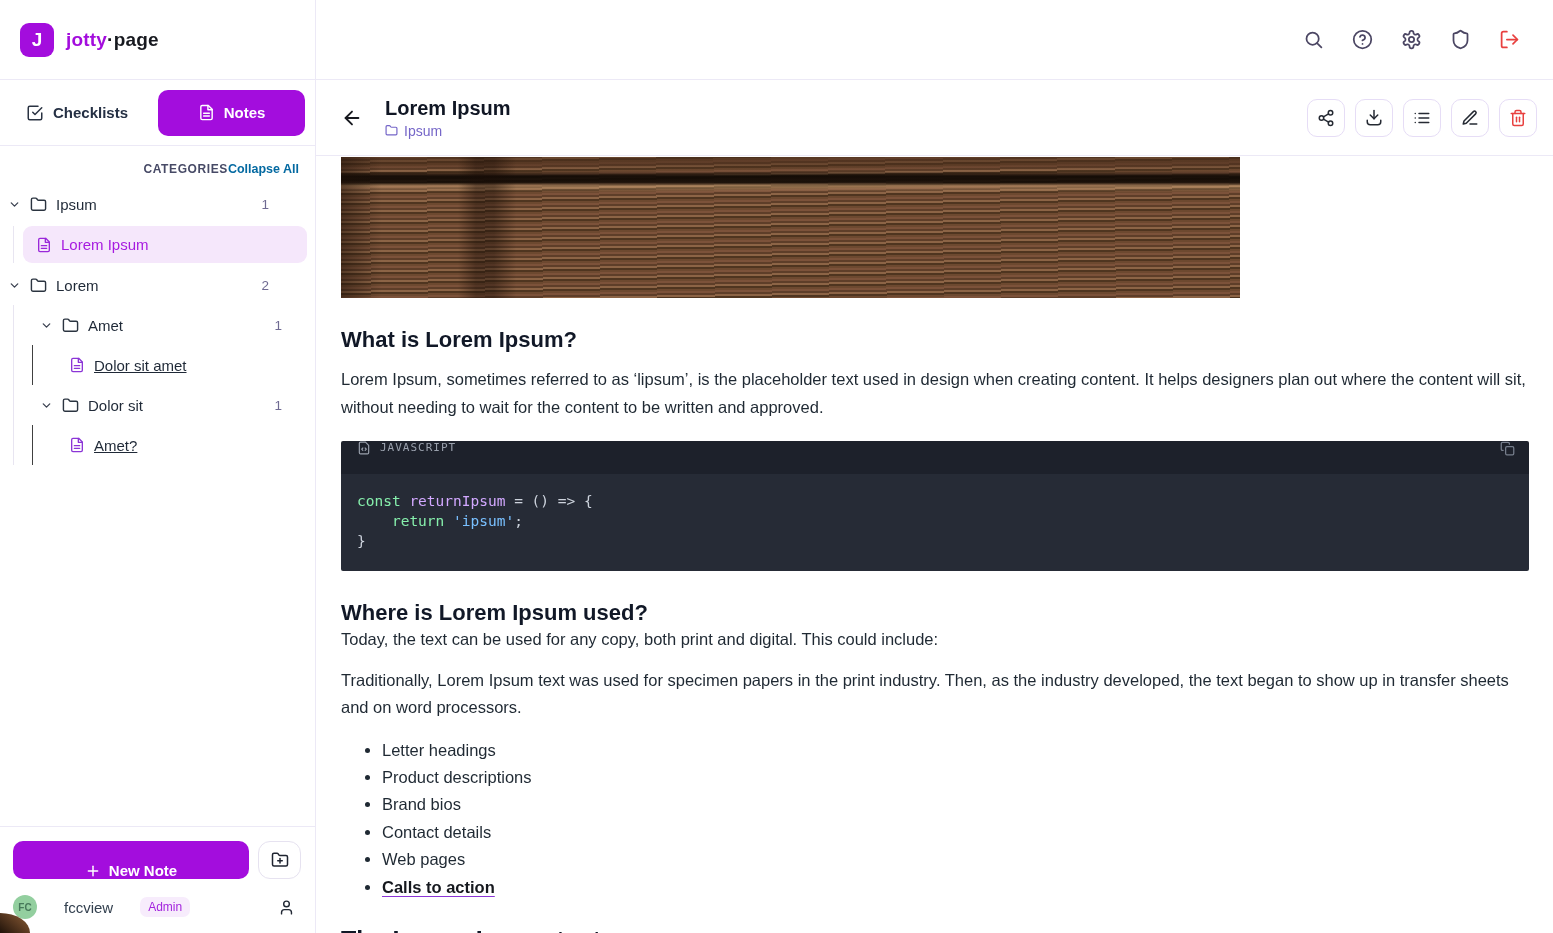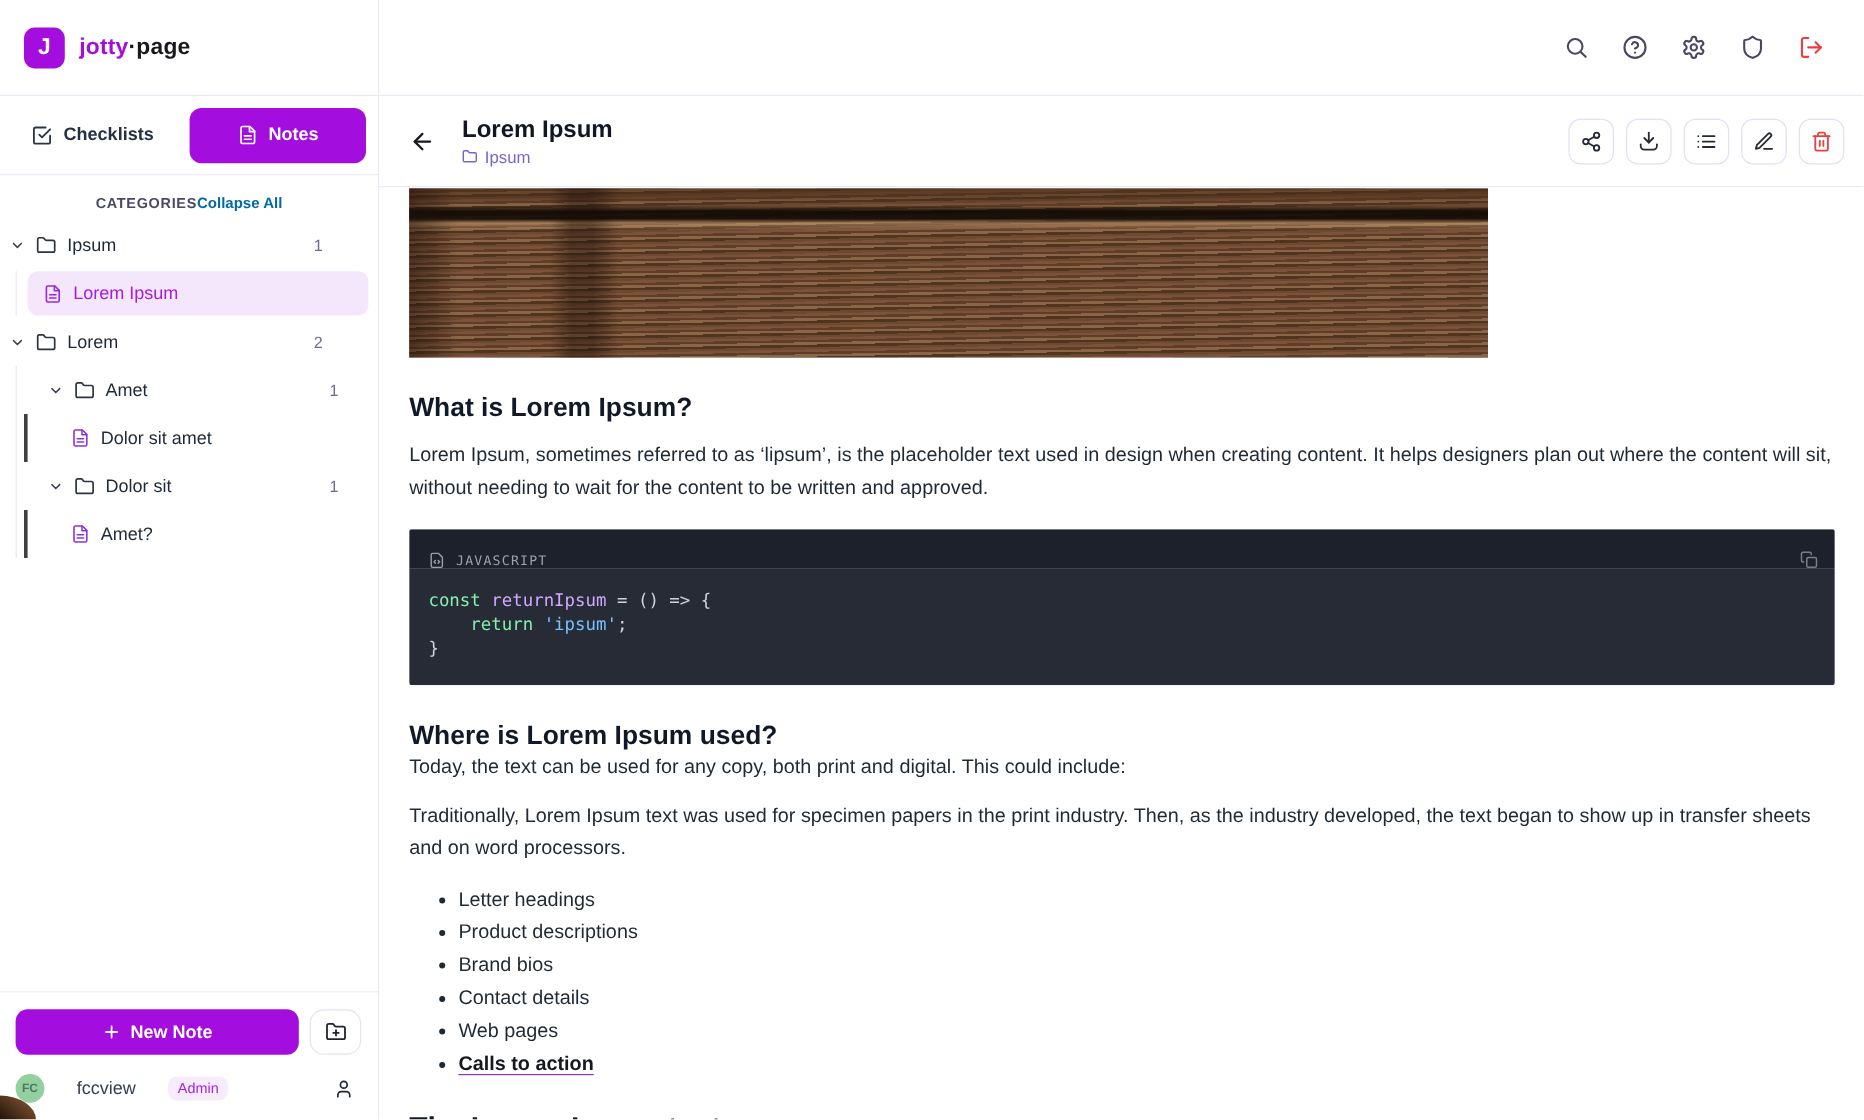--- a/index.html
+++ b/index.html
@@ -19,48 +19,48 @@
 
   .tabs-row { height:66px; display:flex; align-items:center; padding:0 10px 0 14px;
     border-bottom:1px solid #ece9f6; justify-content:space-between; }
   .tab-plain { display:flex; align-items:center; gap:9px; font-size:15px; font-weight:600;
     color:#253044; padding:10px 12px; cursor:pointer; }
   .tab-plain svg { color:#2a3342; }
   .tab-active { display:flex; align-items:center; justify-content:center; gap:9px; width:147px;
     height:46px; background:#a30ddd; color:#fff; font-size:15px; font-weight:700;
     border:none; border-radius:10px; cursor:pointer; }
 
-  .cat-row { display:flex; align-items:center; justify-content:center;
+  .cat-row { display:flex; align-items:center; justify-content:flex-end;
     padding:16px 16px 6px 16px; }
   .cat-title { font-size:12px; font-weight:700; letter-spacing:.6px; color:#474a66; }
   .collapse-all { font-size:12.5px; font-weight:600; color:#0369a1; background:none;
     border:none; cursor:pointer; }
 
   .tree { padding-top:2px; flex:0 0 auto; }
   .trow { height:40px; display:flex; align-items:center; gap:9px; font-size:15px;
     color:#1f2937; cursor:pointer; }
   .trow .chev { color:#3a4150; flex:0 0 auto; }
   .trow .fold { color:#2b3440; flex:0 0 auto; }
   .trow .doc { color:#8b35d6; flex:0 0 auto; }
   .trow.l0 { padding-left:8px; }
   .tgroup.g1 { margin-left:13px; border-left:1px solid #e8e5f1; }
   .trow.l1 { padding-left:26px; }
-  .tgroup.g2 { margin-left:6px; border-left:3px solid #404040; }
+  .tgroup.g2 { margin-left:18px; border-left:1px solid #404040;text-decoration:underline; }
   .trow.l2 { padding-left:36px; }
   .cnt { margin-left:auto; font-size:13.5px; color:#6f6a92; }
   .cnt.r0 { margin-right:46px; } .cnt.r1 { margin-right:33px; }
   .note-selected { margin:2px 8px 2px 9px; height:37px; border-radius:9px;
     background:#f5e7fb; color:#a71be0; padding-left:13px; font-weight:500; }
   .note-selected .doc { color:#9a28d9; }
 
   .side-spacer { flex:1 1 auto; }
   .side-footer { border-top:1px solid #ece9f6; padding:14px 14px 10px 13px; }
   .newnote-row { display:flex; gap:9px; align-items:center; }
   .btn-newnote { flex:1; height:38px; background:#a30ddd; color:#fff; border:none;
-    border-radius:10px; font-size:15px; font-weight:600; display:flex; align-items:center;
+    border-radius:10px; font-size:15px; font-weight:600; display:flex; align-items:flex-end;
     justify-content:center; gap:8px; cursor:pointer; }
   .btn-addfolder { width:43px; height:38px; background:#fff; border:1px solid #e6e2f0;
     border-radius:12px; display:flex; align-items:center; justify-content:center;
     color:#1f2430; cursor:pointer; }
   .user-row { display:flex; align-items:center; gap:27px; padding:16px 4px 4px 0; }
   .avatar { width:24px; height:24px; border-radius:50%; background:#93cf9f; color:#47795a;
     font-size:10px; font-weight:700; display:flex; align-items:center; justify-content:center; }
   .user-name { font-size:15px; color:#33404f; }
   .role-badge { font-size:12px; color:#a325dd; background:#f7ecfc; border-radius:7px;
     padding:3px 8px; }
@@ -98,21 +98,21 @@
       linear-gradient(180deg, rgba(72,44,26,.55) 0 5%, rgba(72,44,26,0) 10%),
       linear-gradient(180deg, transparent 10%, rgba(17,10,5,.95) 13.5%, rgba(17,10,5,.88) 18%, rgba(206,165,118,.5) 20.5%, rgba(206,165,118,0) 25%),
       repeating-linear-gradient(179deg, #7c523a 0 2px, #5e3e29 2px 4px, #8c6446 4px 6px, #4f3520 6px 8px, #6d4930 8px 10px);
   }
   h2.sec { font-size:22px; font-weight:700; color:#111827; margin-top:29px; }
   .para { font-size:16.5px; line-height:27.5px; color:#1f2933; margin-top:13px;
     max-width:1190px; }
   .para.tight { margin-top:0; }
 
   .codeblock { margin-top:20px; border-radius:2px; overflow:hidden; }
-  .code-head { height:33px; background:#1d212b; display:flex; align-items:flex-end;
+  .code-head { height:33px; background:#1d212b; display:flex; align-items:flex-start;
     padding:0 14px 0 16px; gap:9px; }
   .code-lang { font-family:"DejaVu Sans Mono","Liberation Mono",monospace; font-size:11px;
     letter-spacing:1px; color:#9aa1ad; }
   .code-head .ficon { color:#9aa1ad; }
   .copy-btn { margin-left:auto; background:none; border:none; color:#767e8c; cursor:pointer;
     display:flex; padding:0; }
   .code-body { background:#262b36; padding:17px 16px 20px 16px;
     font-family:"DejaVu Sans Mono","Liberation Mono",monospace; font-size:14.5px;
     line-height:20px; white-space:pre; color:#cdd3dd; }
   .tok-kw { color:#86efac; } .tok-fn { color:#d2a8ff; } .tok-str { color:#79c0ff; }

